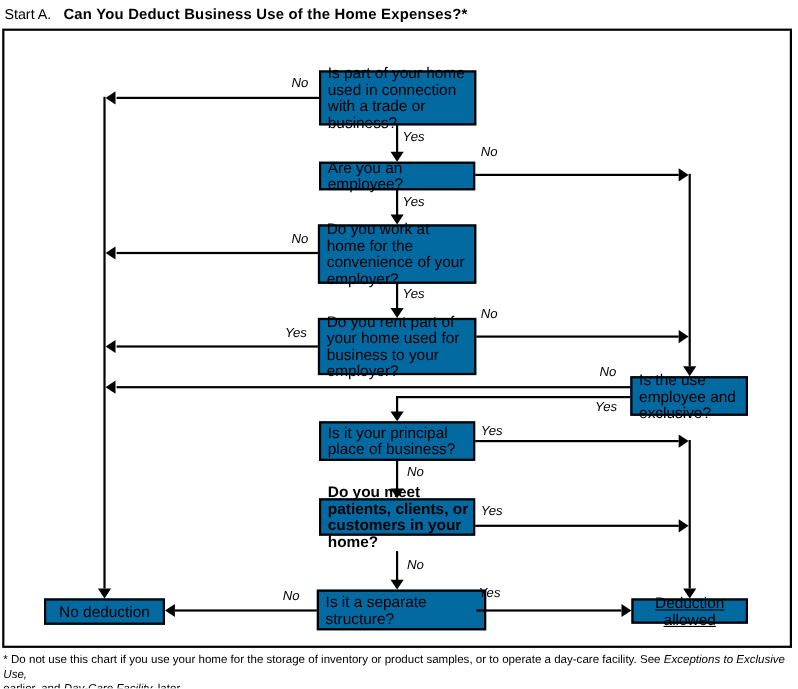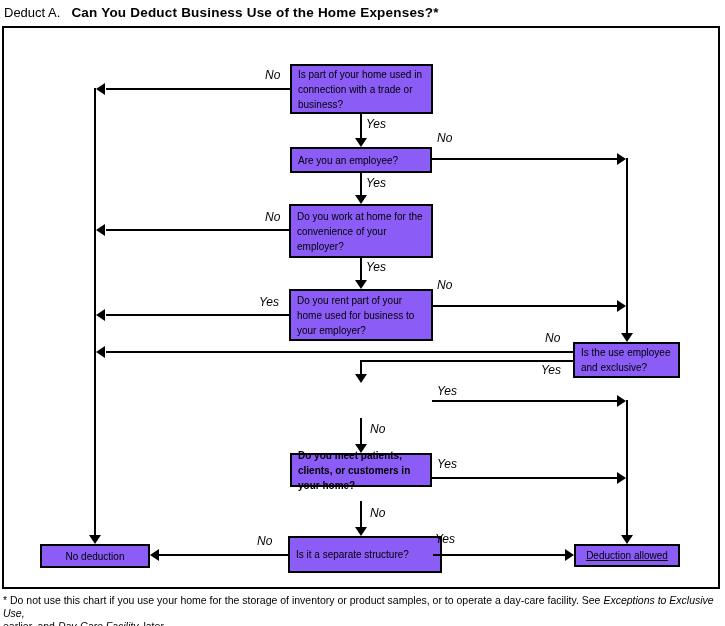--- a/index.html
+++ b/index.html
@@ -7,51 +7,52 @@
     position:relative; width:725px; height:626px; background:#ffffff; color:#000;
     font-family:"Liberation Sans","DejaVu Sans",sans-serif; overflow:hidden;
   }
   .title { position:absolute; top:5px; left:4px; font-size:13px; white-space:nowrap; }
   .title .t-plain { font-weight:normal; }
   .title .t-bold { font-weight:bold; font-size:13.5px; margin-left:11px; letter-spacing:.2px; }
   .frame { position:absolute; left:2px; top:26px; width:718px; height:563px;
            border:2px solid #000; box-sizing:border-box; }
   .start { position:absolute; left:281px; top:43px; width:160px; text-align:center;
            font-weight:bold; font-style:italic; font-size:12.5px; }
-  .box { position:absolute; border:2px solid #000; background:#8b5cf6; box-sizing:border-box;
-         display:flex; align-items:center; font-size:10px; line-height:15px;
+  .box { position:absolute; border:2px solid #000; background:#0369a1; box-sizing:border-box;
+         display:flex; align-items:center; font-size:14px; line-height:15px;
          padding:1px 3px 1px 6px; }
   .box.center { justify-content:center; text-align:center; padding:1px; }
   .h { position:absolute; height:2px; background:#000; }
   .v { position:absolute; width:2px; background:#000; }
   .arr { position:absolute; width:0; height:0; }
   .arr.down  { border-left:6px solid transparent; border-right:6px solid transparent; border-top:9px solid #000; }
   .arr.left  { border-top:6px solid transparent; border-bottom:6px solid transparent; border-right:9px solid #000; }
   .arr.right { border-top:6px solid transparent; border-bottom:6px solid transparent; border-left:9px solid #000; }
   .lbl { position:absolute; font-style:italic; font-size:12px; white-space:nowrap; }
   .footnote { position:absolute; left:3px; top:594px; width:718px; font-size:10.5px; line-height:13px; }
   .footnote i { font-style:italic; }
 </style>
 </head>
 <body>
 
 <div class="stage">
 
   <div class="title">
-    <span class="t-plain">Deduct A.</span><span class="t-bold">Can You Deduct Business Use of the Home Expenses?*</span>
+    <span class="t-plain">Start A.</span><span class="t-bold">Can You Deduct Business Use of the Home Expenses?*</span>
   </div>
 
   <div class="frame"></div>
 
 
   <div class="box" style="left:290px; top:64px;  width:143px; height:50px;">Is part of your home used in connection with a trade or business?</div>
   <div class="box" style="left:290px; top:147px; width:142px; height:26px;">Are you an employee?</div>
   <div class="box" style="left:289px; top:204px; width:144px; height:54px;">Do you work at home for the convenience of your employer?</div>
   <div class="box" style="left:289px; top:289px; width:144px; height:52px;">Do you rent part of your home used for business to your employer?</div>
   <div class="box" style="left:573px; top:342px; width:107px; height:36px;">Is the use employee and exclusive?</div>
+  <div class="box" style="left:290px; top:383px; width:142px; height:36px;">Is it your principal place of business?</div>
   <div class="box" style="left:290px; top:453px; width:142px; height:34px;font-weight:bold;">Do you meet patients, clients, or customers in your home?</div>
   <div class="box" style="left:288px; top:536px; width:154px; height:37px;">Is it a separate structure?</div>
   <div class="box center" style="left:40px;  top:544px; width:110px; height:24px;">No deduction</div>
   <div class="box center" style="left:574px; top:544px; width:106px; height:23px;text-decoration:underline;">Deduction allowed</div>
 
   <div class="v" style="left:360px; top:113px; height:27px;"></div>
   <div class="arr down" style="left:355px; top:138px;"></div>
   <div class="v" style="left:360px; top:172px; height:24px;"></div>
   <div class="arr down" style="left:355px; top:195px;"></div>
   <div class="v" style="left:360px; top:257px; height:24px;"></div>

